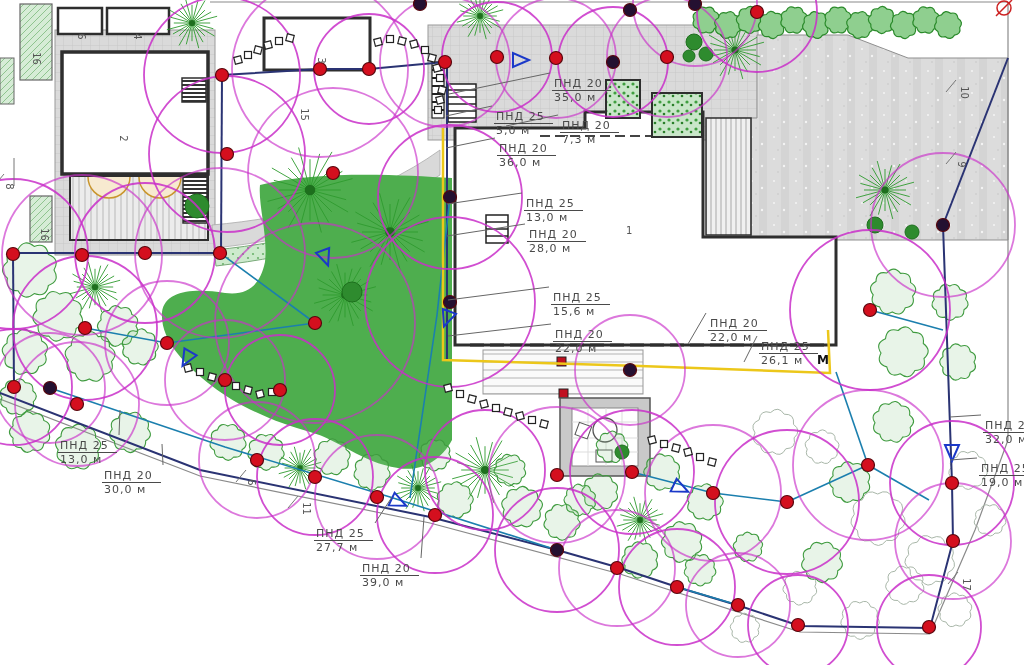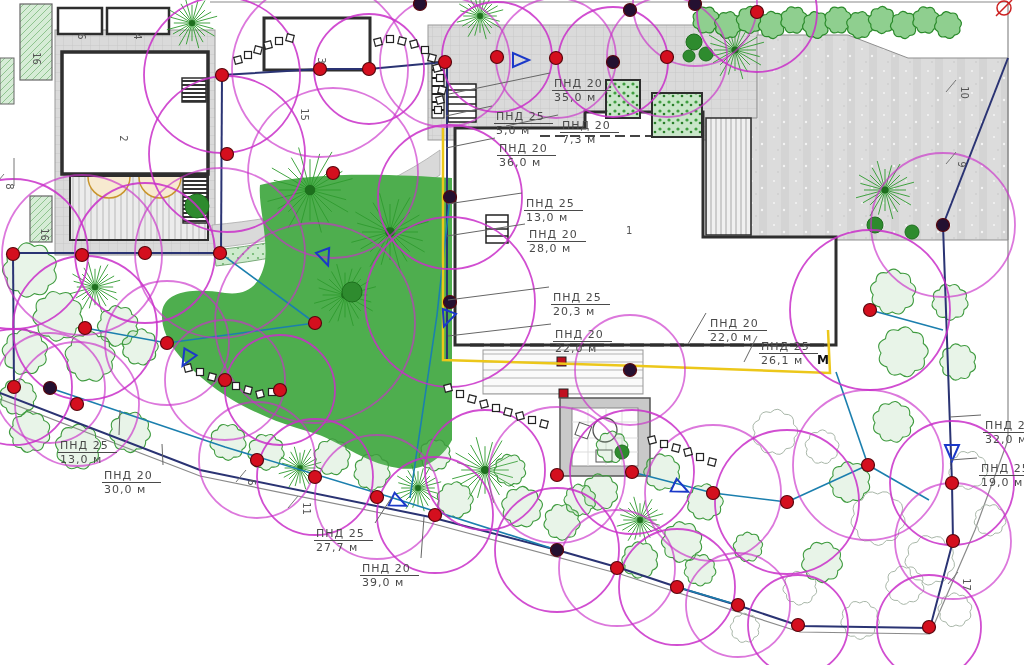--- a/index.html
+++ b/index.html
@@ -725,21 +725,21 @@
   <path d="M14,158 L14,186" stroke="#777" stroke-width="1" fill="none"></path>
 </svg>
 
 <div id="labels">
       <div class="plabel" style="left: 552px; top: 60px;"><span class="l1">ПНД 20</span><span class="l2">35,0 м</span></div>
       <div class="plabel" style="left: 494px; top: 93px;"><span class="l1">ПНД 25</span><span class="l2">5,0 м</span></div>
       <div class="plabel" style="left: 560px; top: 102px;"><span class="l1">ПНД 20</span><span class="l2">7,3 м</span></div>
       <div class="plabel" style="left: 497px; top: 125px;"><span class="l1">ПНД 20</span><span class="l2">36,0 м</span></div>
       <div class="plabel" style="left: 524px; top: 180px;"><span class="l1">ПНД 25</span><span class="l2">13,0 м</span></div>
       <div class="plabel" style="left: 527px; top: 211px;"><span class="l1">ПНД 20</span><span class="l2">28,0 м</span></div>
-      <div class="plabel" style="left: 551px; top: 274px;"><span class="l1">ПНД 25</span><span class="l2">20,3 м</span></div>
+      <div class="plabel" style="left: 551px; top: 274px;"><span class="l1">ПНД 25</span><span class="l2">15,6 м</span></div>
       <div class="plabel" style="left: 553px; top: 311px;"><span class="l1">ПНД 20</span><span class="l2">22,0 м</span></div>
       <div class="plabel" style="left: 708px; top: 300px;"><span class="l1">ПНД 20</span><span class="l2">22,0 м</span></div>
       <div class="plabel" style="left: 759px; top: 323px;"><span class="l1">ПНД 25</span><span class="l2">26,1 м</span></div>
       <div class="plabel" style="left: 983px; top: 402px;"><span class="l1">ПНД 20</span><span class="l2">32,0 м</span></div>
       <div class="plabel" style="left: 979px; top: 445px;"><span class="l1">ПНД 25</span><span class="l2">19,0 м</span></div>
       <div class="plabel" style="left: 58px; top: 422px;"><span class="l1">ПНД 25</span><span class="l2">13,0 м</span></div>
       <div class="plabel" style="left: 102px; top: 452px;"><span class="l1">ПНД 20</span><span class="l2">30,0 м</span></div>
       <div class="plabel" style="left: 314px; top: 510px;"><span class="l1">ПНД 25</span><span class="l2">27,7 м</span></div>
       <div class="plabel" style="left: 360px; top: 545px;"><span class="l1">ПНД 20</span><span class="l2">39,0 м</span></div>
       <div class="zlabel rot" style="left: 78px; top: 14px;">6</div>

